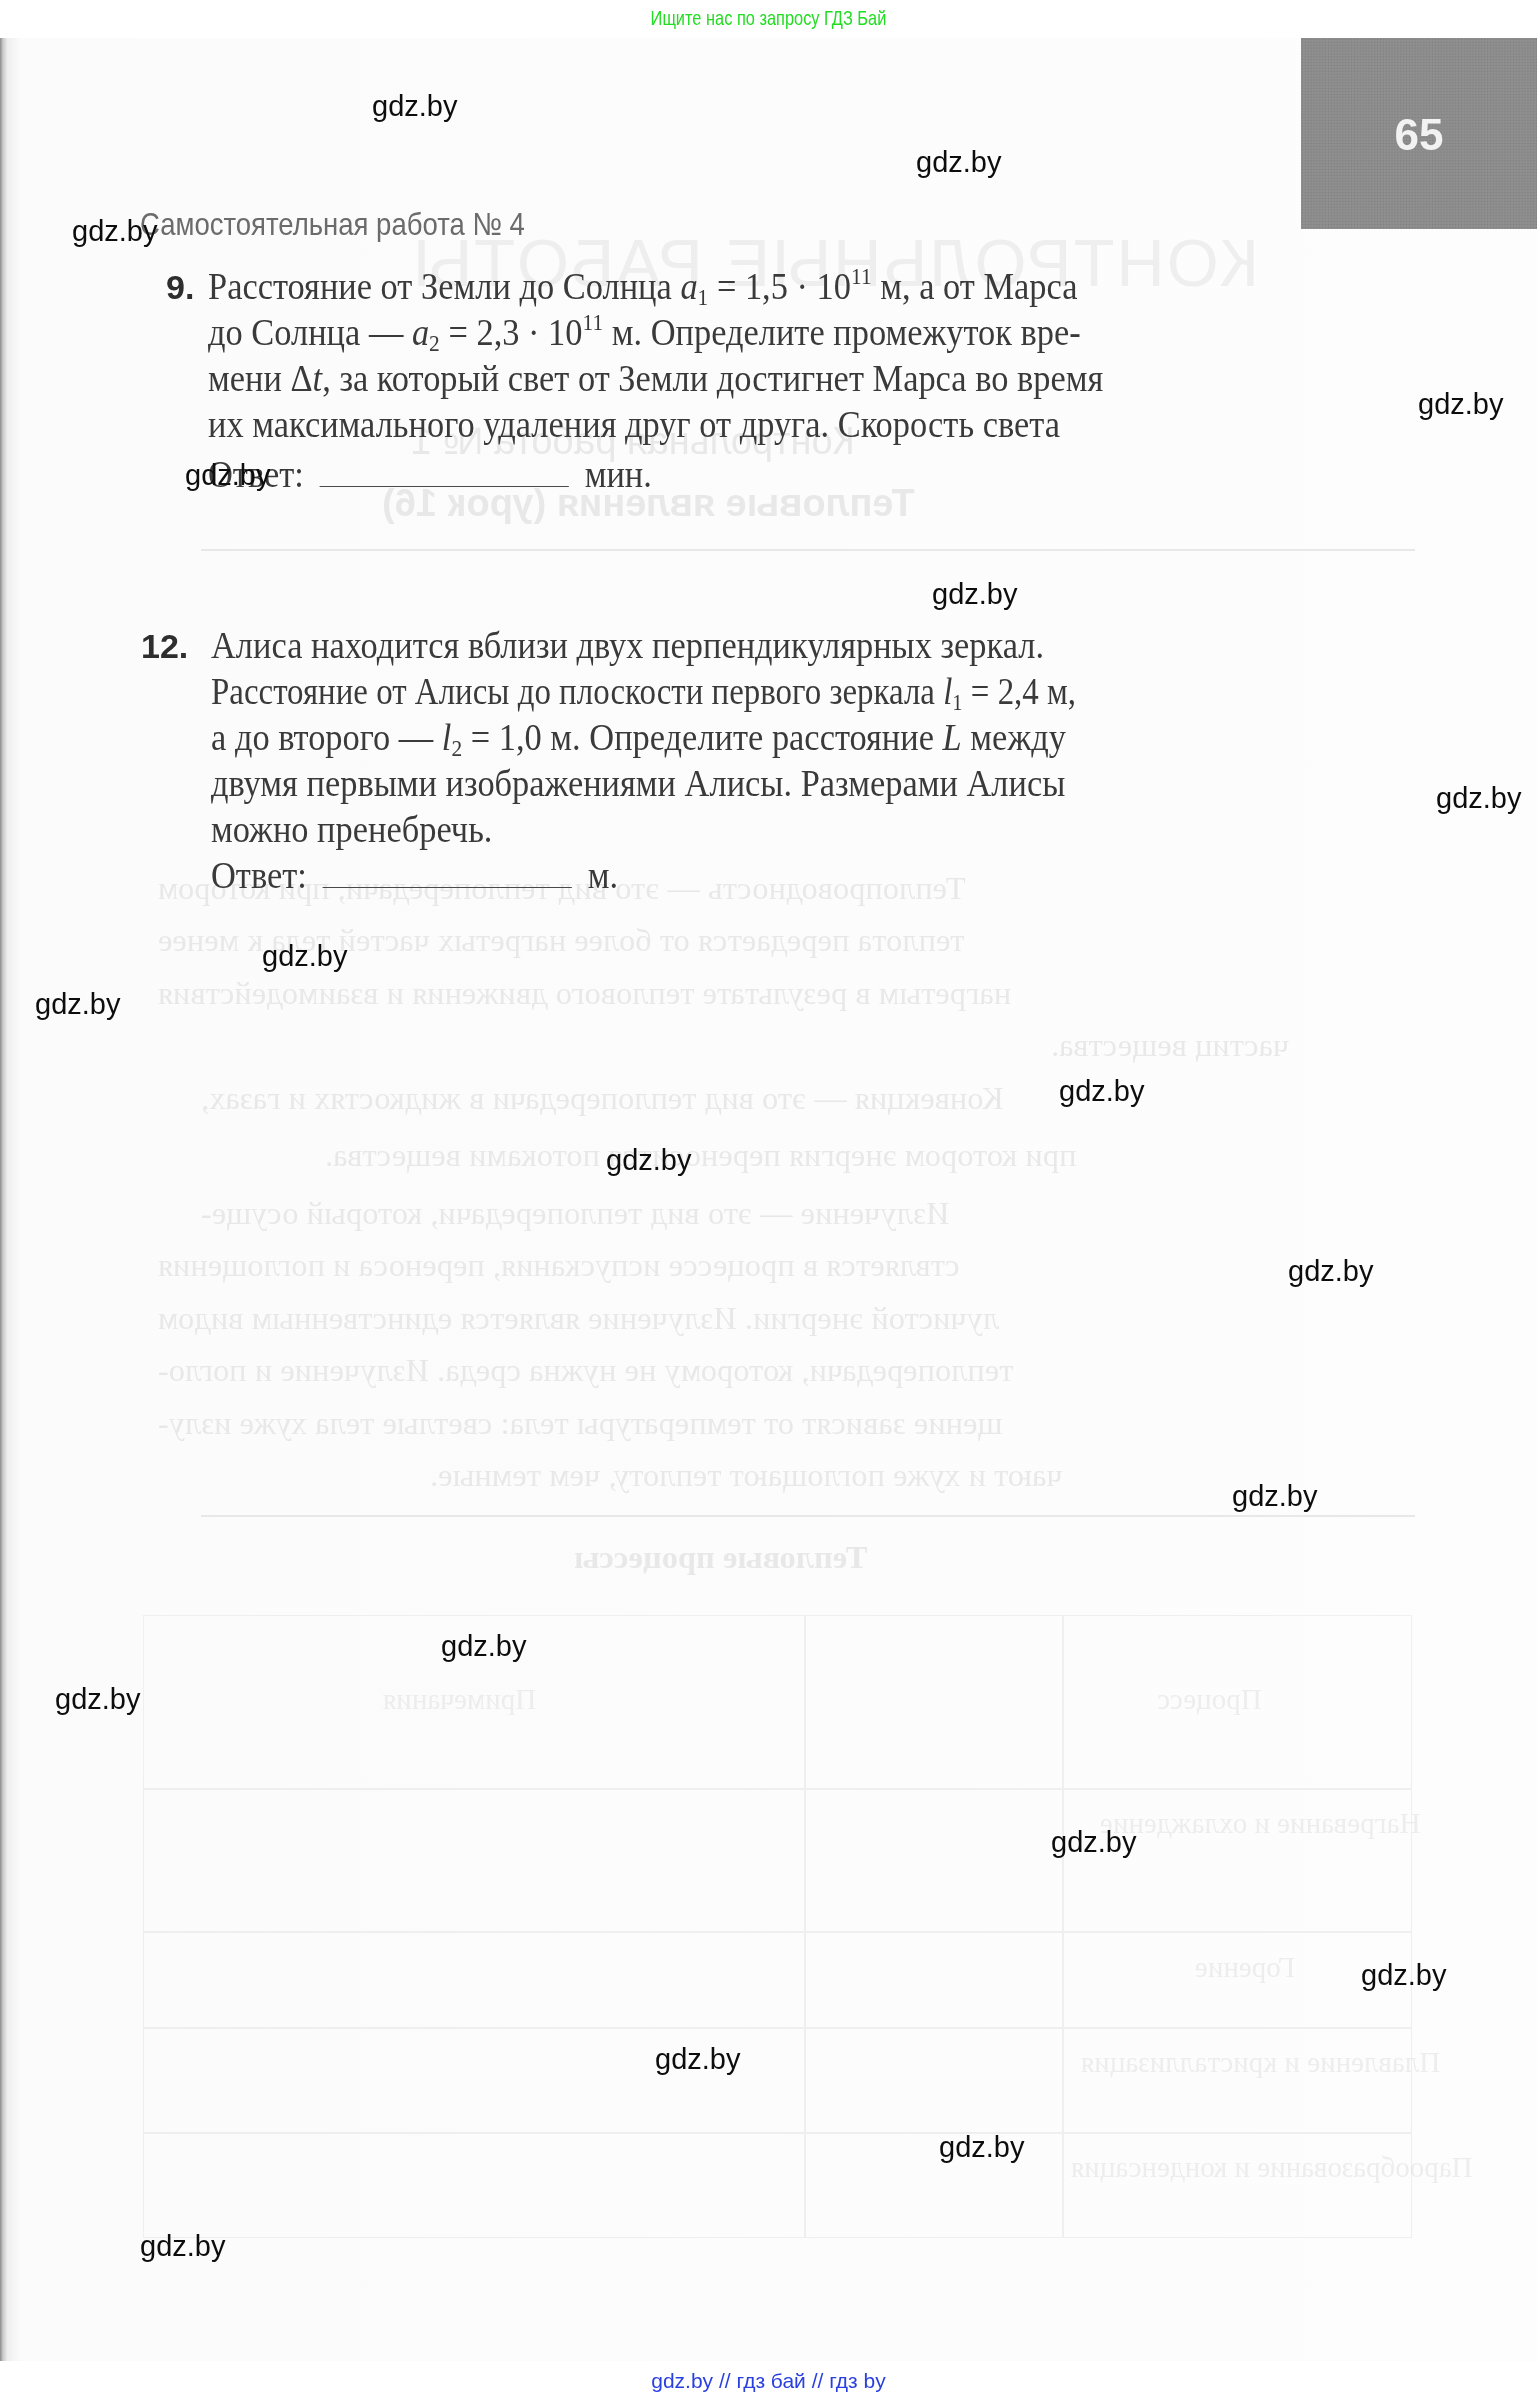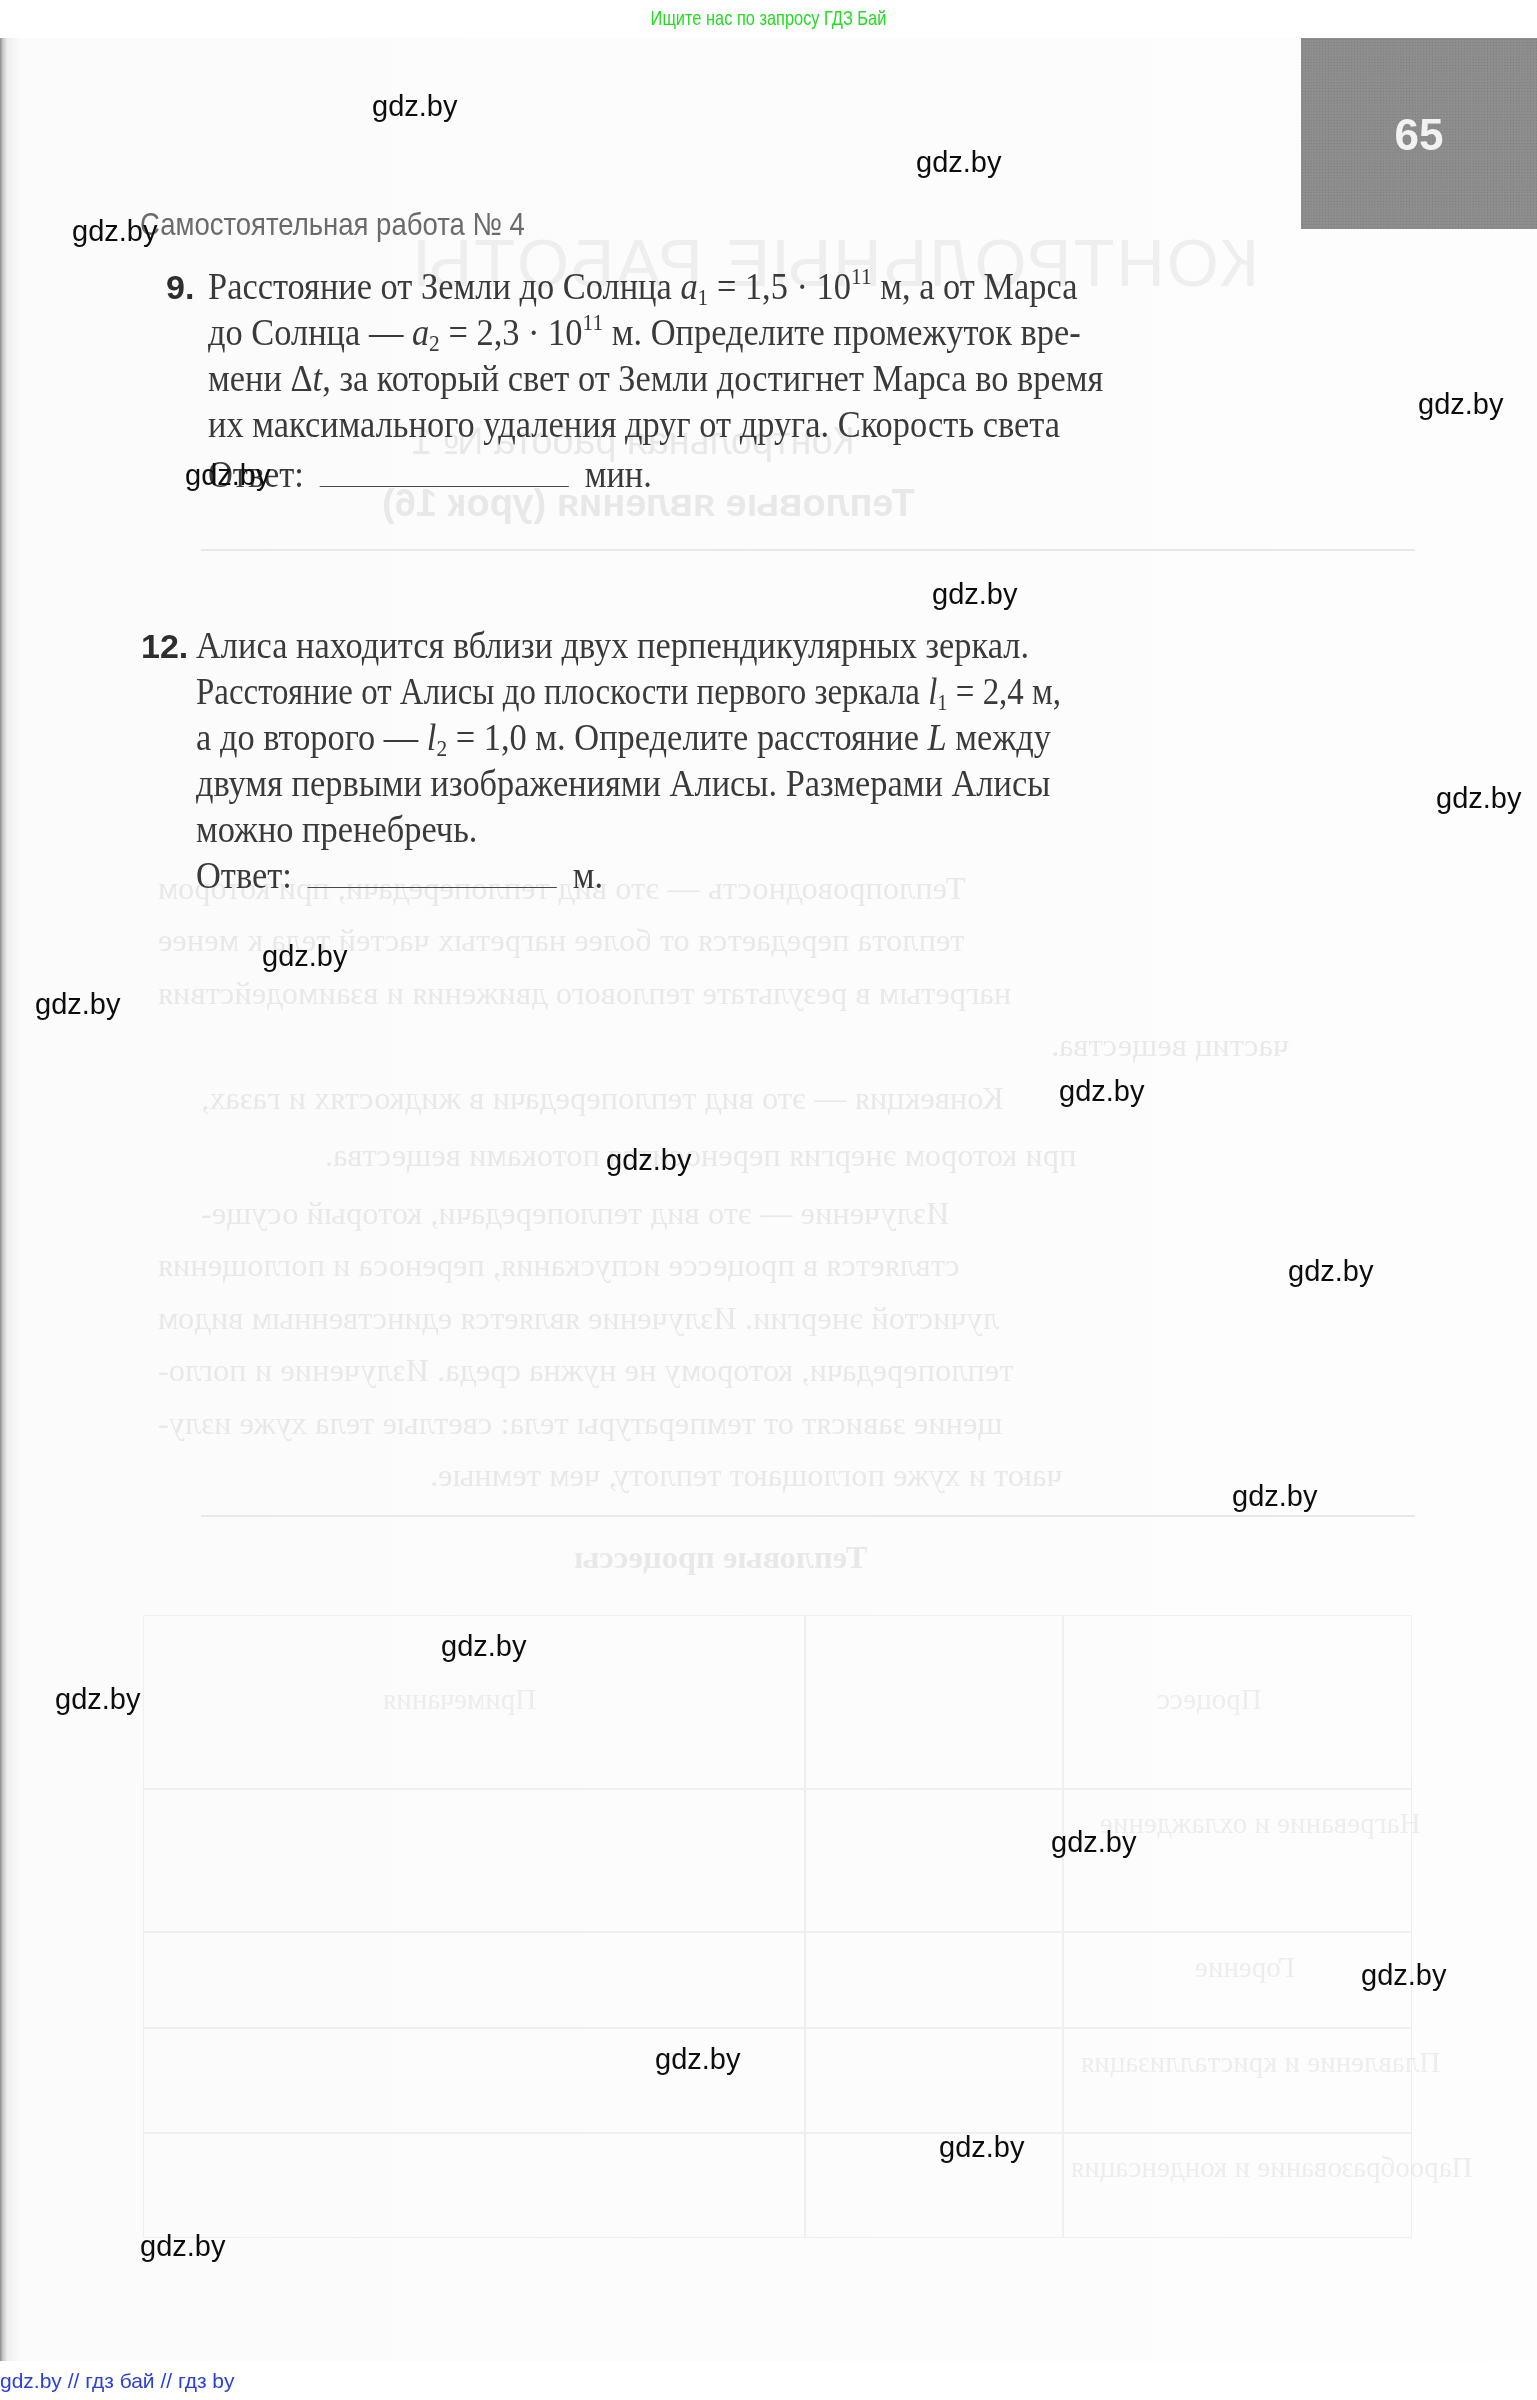--- a/index.html
+++ b/index.html
@@ -77,21 +77,21 @@
       display: inline-block; width: 268px; border-bottom: 1.9px solid #4a4a4a;
       height: 29px; vertical-align: baseline; margin: 0 17px 0 17px;
     }
     .wm {
       position: absolute; color: #0d0d0d;
       font-family: "Liberation Sans", sans-serif; font-size: 29px; line-height: 32.5px;
       white-space: nowrap;
     }
     .bottom-banner {
       position: absolute; left: 0; top: 2361px; width: 1537px; height: 39px;
-      text-align: left; color: #2a3fe0;
+      text-align: center; color: #2a3fe0;
       font-family: "Liberation Sans", sans-serif; font-size: 21px; line-height: 39px;
       background: #ffffff;
     }
   </style>
 </head>
 <body>
 
 <div class="top-banner">Ищите нас по запросу ГДЗ Бай</div>
 
 <div class="page">
@@ -144,21 +144,21 @@
       <div class="line"><span class="fit" style="transform:scaleX(0.93);"><span>Расстояние от Земли до Солнца </span><i class="var">a</i><sub>1</sub><span> = 1,5 · 10</span><sup>11</sup><span> м, а от Марса</span></span></div>
       <div class="line"><span class="fit" style="transform:scaleX(0.93);"><span>до Солнца — </span><i class="var">a</i><sub>2</sub><span> = 2,3 · 10</span><sup>11</sup><span> м. Определите промежуток вре-</span></span></div>
       <div class="line"><span class="fit" style="transform:scaleX(0.93);"><span>мени Δ</span><i class="var">t</i><span>, за который свет от Земли достигнет Марса во время</span></span></div>
       <div class="line"><span class="fit" style="transform:scaleX(0.93);"><span>их максимального удаления друг от друга. Скорость света</span></span></div>
       <div class="line" style="margin-top:3.8px;"><span class="fit" style="transform:scaleX(0.93);"><span>Ответ:</span><span class="answer-line"></span><span>мин.</span></span></div>
     </div>
   </div>
 
   <div class="problem p10" style="top:585px;">
     <span class="num" style="top:0; left:-27px;">12.</span>
-    <div class="text-body" style="margin-left:28px;">
+    <div class="text-body" style="margin-left:43px;">
       <div class="line"><span class="fit" style="transform:scaleX(0.93);"><span>Алиса находится вблизи двух перпендикулярных зеркал.</span></span></div>
       <div class="line"><span class="fit" style="transform:scaleX(0.89);"><span>Расстояние от Алисы до плоскости первого зеркала </span><i class="var">l</i><sub>1</sub><span> = 2,4 м,</span></span></div>
       <div class="line"><span class="fit" style="transform:scaleX(0.93);"><span>а до второго — </span><i class="var">l</i><sub>2</sub><span> = 1,0 м. Определите расстояние </span><i class="var">L</i><span> между</span></span></div>
       <div class="line"><span class="fit" style="transform:scaleX(0.93);"><span>двумя первыми изображениями Алисы. Размерами Алисы</span></span></div>
       <div class="line"><span class="fit" style="transform:scaleX(0.93);"><span>можно пренебречь.</span></span></div>
       <div class="line"><span class="fit" style="transform:scaleX(0.93);"><span>Ответ:</span><span class="answer-line"></span><span>м.</span></span></div>
     </div>
   </div>
 
 </div>

